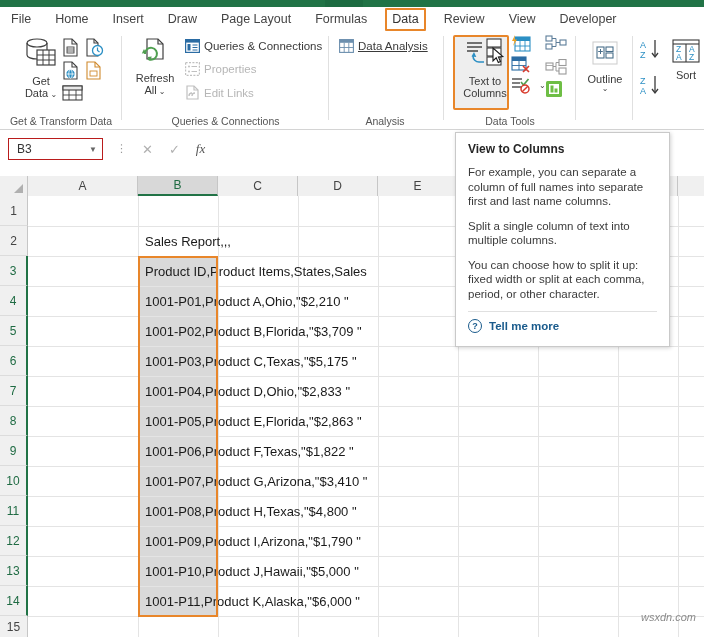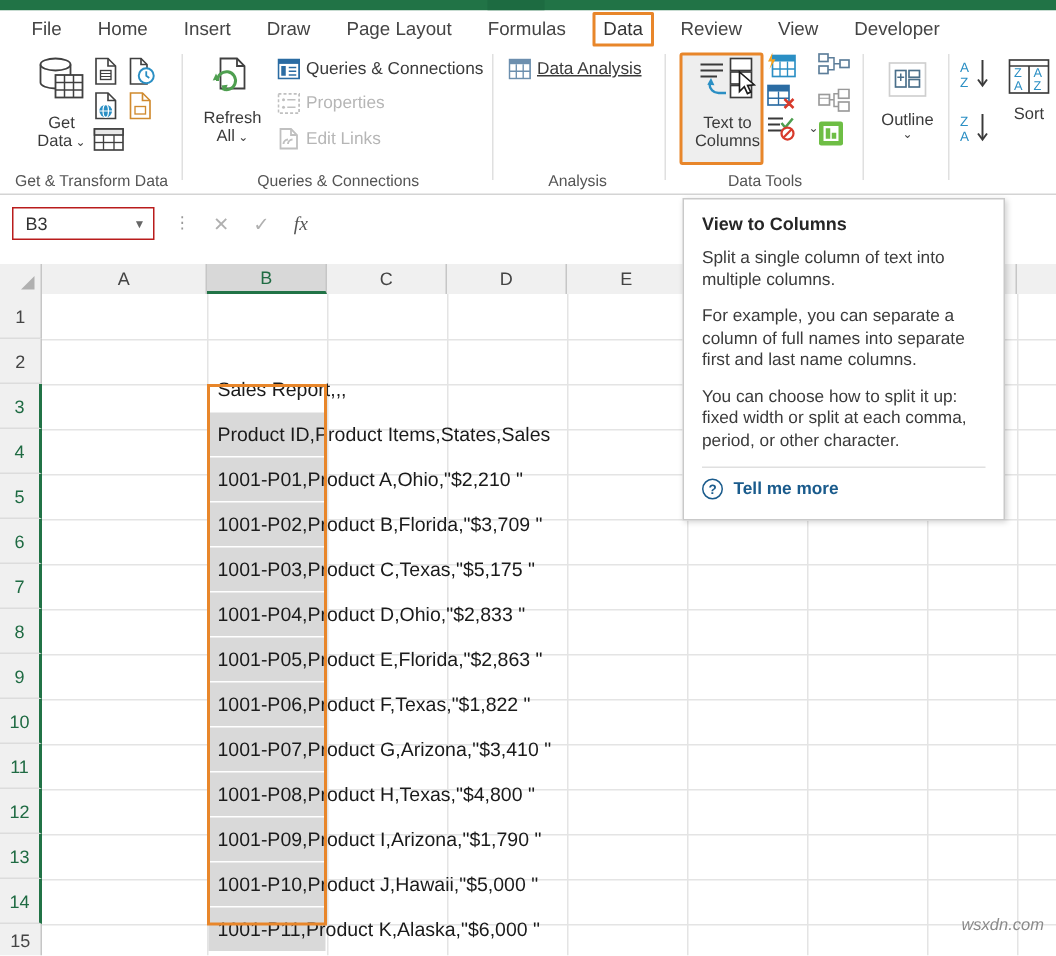--- a/index.html
+++ b/index.html
@@ -28,21 +28,21 @@
     position:absolute; top:7px; left:0; width:704px; height:25px;
     background:#ffffff;
     display:flex; align-items:center;
   }
   .tab {
     font-size:12.5px; color:#444444;
     padding:2px 6px; margin:0 6px;
     white-space:nowrap; position:relative;
     line-height:17px;
   }
-  .tab.first { margin-left:15px; }
+  .tab.first { margin-left:5px; }
   .tab.active-hl {
     border:2px solid #e8862a;
     border-radius:1px;
     color:#333;
     padding:1px 5px;
     background:#fff;
   }
 
   
   .ribbon {
@@ -151,21 +151,20 @@
   }
   .gridline-v {
     position:absolute; width:1px; background:#e4e4e4;
   }
   .cell {
     position:absolute;
     font-size:13px; color:#1a1a1a;
     display:flex; align-items:center;
     white-space:nowrap; overflow:visible;
     padding-left:3px;
-    margin-top:18px;
   }
   .cell.shaded { background:#d9d9d9; }
   .selbox {
     position:absolute; border:2px solid #e8862a; pointer-events:none;
   }
 
   
   .tooltip {
     position:absolute; left:455px; top:132px; width:215px; height:215px;
     background:#ffffff;
@@ -624,22 +623,22 @@
     <div class="cell" style="left:142px; top:320px; width:430px; height:30px;">1001-P08,Product H,Texas,"$4,800 "</div>
     <div class="cell" style="left:142px; top:350px; width:430px; height:30px;">1001-P09,Product I,Arizona,"$1,790 "</div>
     <div class="cell" style="left:142px; top:380px; width:430px; height:30px;">1001-P10,Product J,Hawaii,"$5,000 "</div>
     <div class="cell" style="left:142px; top:410px; width:430px; height:30px;">1001-P11,Product K,Alaska,"$6,000 "</div>
 
     <div class="selbox" style="left:138px; top:80px; width:80px; height:361px;"></div>
   </div>
 
   <div class="tooltip">
     <div class="tt-title">View to Columns</div>
+    <div class="tt-p">For example, you can separate a column of full names into separate first and last name columns.</div>
     <div class="tt-p">Split a single column of text into multiple columns.</div>
-    <div class="tt-p">For example, you can separate a column of full names into separate first and last name columns.</div>
     <div class="tt-p">You can choose how to split it up: fixed width or split at each comma, period, or other character.</div>
     <div class="tt-sep"></div>
     <div class="tt-more">
       <span class="qic">?</span>
       <span>Tell me more</span>
     </div>
   </div>
 
   <div class="watermark">wsxdn.com</div>
 </div>

